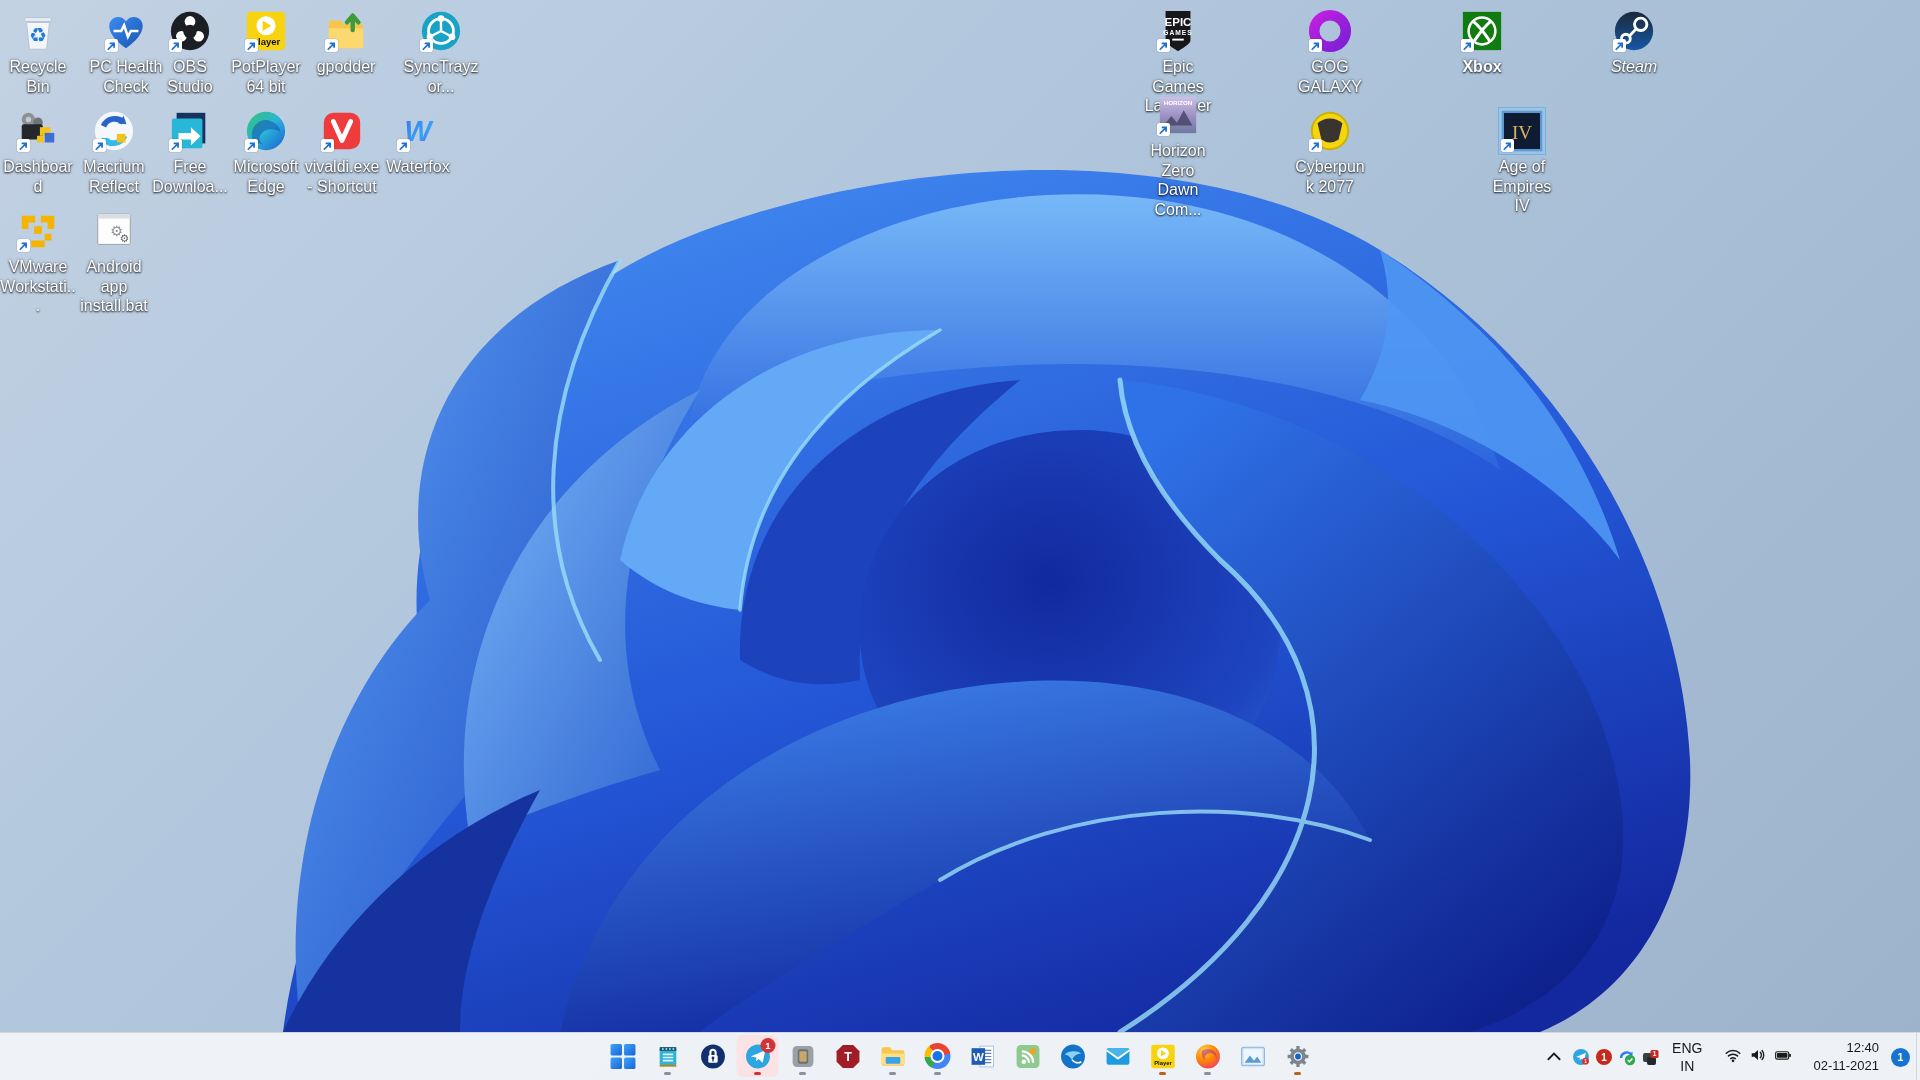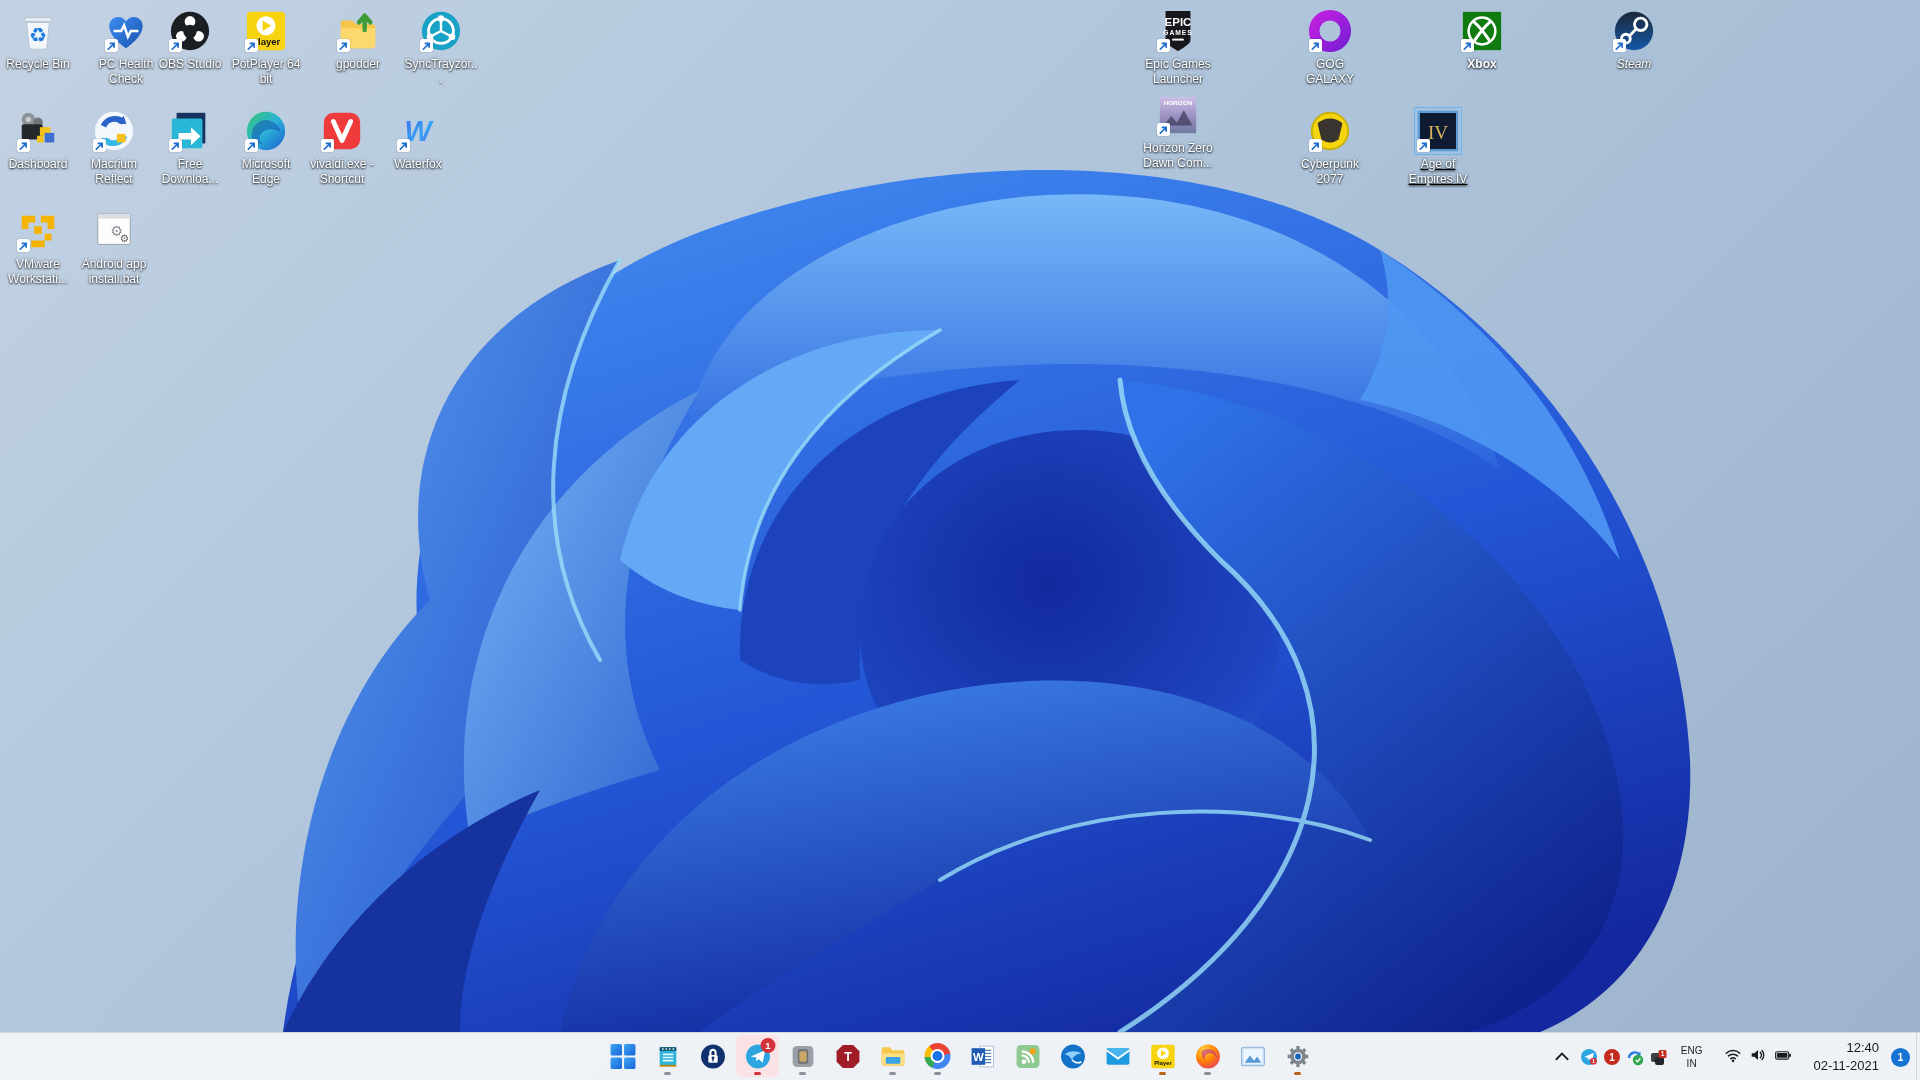--- a/index.html
+++ b/index.html
@@ -10,21 +10,21 @@
     background:linear-gradient(135deg,#c3d2e3 0%,#b2c7dd 35%,#a5bcd4 70%,#9db3cb 100%);
   }
   .wallpaper{position:absolute;inset:0;}
   .wallpaper svg{display:block;width:100%;height:100%;}
 
   
   .dicon{position:absolute;width:76px;text-align:center;cursor:default;}
   .dicon .ic{width:46px;height:46px;margin:0 auto;position:relative;display:flex;align-items:center;justify-content:center;}
   .dicon .ic svg{width:44px;height:44px;}
   .dicon.selected .ic{outline:1.5px solid #6db3e8;background:rgba(150,195,240,.35);}
-  .dicon .lbl{margin-top:3px;font-size:12px;line-height:1.22;color:#fff;
+  .dicon .lbl{margin-top:3px;font-size:16px;line-height:1.22;color:#fff;
     text-shadow:0 1px 2px rgba(0,0,0,.85),0 0 3px rgba(0,0,0,.5);word-wrap:break-word;}
   .sc{position:absolute;left:2px;bottom:2px;width:13px;height:13px;background:#fff;border-radius:2px;
     box-shadow:0 0 1px rgba(0,0,0,.55);display:flex;align-items:center;justify-content:center;}
   .sc svg{width:10px;height:10px;}
 
   
   .taskbar{position:absolute;left:0;bottom:0;width:100%;height:48px;
     background:rgba(241,244,247,.97);border-top:1px solid #d3d8de;}
   .tb-apps{position:absolute;left:50%;top:2px;transform:translateX(-50%);display:flex;gap:3px;}
   .tb-btn{width:42px;height:42px;border-radius:6px;display:flex;align-items:center;justify-content:center;position:relative;}
@@ -36,21 +36,21 @@
   .chrome-ic{width:26px;height:26px;border-radius:50%;position:relative;display:inline-block;
     background:conic-gradient(from -40deg,#ea4335 0 120deg,#4285f4 120deg 245deg,#34a853 245deg 305deg,#fbbc05 305deg 360deg);}
   .chrome-mid{position:absolute;inset:6px;background:#fff;border-radius:50%;}
   .chrome-core{position:absolute;inset:8px;background:#1a73e8;border-radius:50%;}
 
   
   .tray{position:absolute;right:4px;top:0;height:48px;display:flex;align-items:center;}
   .tray-btn{height:40px;display:flex;align-items:center;justify-content:center;border-radius:6px;padding:0 4px;}
   .tray-ic{width:19px;height:19px;display:flex;align-items:center;justify-content:center;position:relative;margin:0 2px;}
   .tray-ic svg{width:18px;height:18px;}
-  .lang{font-size:10px;line-height:1.3;text-align:center;color:#191919;padding:0 7px;}
+  .lang{font-size:14px;line-height:1.3;text-align:center;color:#191919;padding:0 7px;}
   .statuses{display:flex;align-items:center;gap:7px;padding:0 7px;}
   .statuses svg{width:18px;height:18px;}
   .clock{font-size:13px;line-height:1.35;text-align:right;color:#191919;padding:0 6px;}
   .notif{width:19px;height:19px;border-radius:50%;background:#1673d2;color:#fff;font-size:10.5px;font-weight:bold;
     display:flex;align-items:center;justify-content:center;margin:0 6px 0 2px;}
   .show-desktop{position:absolute;right:0;top:0;width:4px;height:48px;border-left:1px solid #d3d8de;}
 </style>
 </head>
 <body>
 
@@ -167,21 +167,21 @@
             <text x="23" y="38" font-size="10" font-weight="bold" text-anchor="middle" fill="#111">Player</text>
           </svg>
           <span class="sc">
             <svg viewBox="0 0 12 12">
               <path d="M3 9 L8.2 3.8 M5 3.6 h3.4 v3.4" stroke="#1f6fd0" stroke-width="1.6" fill="none" stroke-linecap="round"></path>
             </svg>
           </span>
         </div>
         <div class="lbl">PotPlayer 64 bit</div>
       </div>
-      <div class="dicon" style="left: 320px; top: 8px;">
+      <div class="dicon" style="left: 308px; top: 8px;">
         <div class="ic">
           <svg viewBox="0 0 46 46">
             <path d="M5 14 a2 2 0 0 1 2 -2 h10 l4 4 h18 a2 2 0 0 1 2 2 v20 a3 3 0 0 1 -3 3 h-30 a3 3 0 0 1 -3 -3 Z" fill="#f6c64a"></path>
             <path d="M5 20 h36 v18 a3 3 0 0 1 -3 3 h-30 a3 3 0 0 1 -3 -3 Z" fill="#fbd96e"></path>
             <path d="M30 22 v-15 M30 7 l-6 7 M30 7 l6 7" stroke="#3f9b35" stroke-width="4.6" fill="none" stroke-linecap="round" stroke-linejoin="round"></path>
           </svg>
           <span class="sc">
             <svg viewBox="0 0 12 12">
               <path d="M3 9 L8.2 3.8 M5 3.6 h3.4 v3.4" stroke="#1f6fd0" stroke-width="1.6" fill="none" stroke-linecap="round"></path>
             </svg>
@@ -416,21 +416,21 @@
             <circle cx="23" cy="23" r="19" fill="none" stroke="#c9b00a" stroke-width="2"></circle>
           </svg>
           <span class="sc">
             <svg viewBox="0 0 12 12">
               <path d="M3 9 L8.2 3.8 M5 3.6 h3.4 v3.4" stroke="#1f6fd0" stroke-width="1.6" fill="none" stroke-linecap="round"></path>
             </svg>
           </span>
         </div>
         <div class="lbl">Cyberpunk 2077</div>
       </div>
-      <div class="dicon selected" style="left: 1400px; top: 108px; text-decoration: underline;">
+      <div class="dicon selected" style="left: 1484px; top: 108px;">
         <div class="ic">
           <svg viewBox="0 0 46 46">
             <rect x="3" y="3" width="40" height="40" fill="#0e1b33" stroke="#5a9bd6" stroke-width="2.4"></rect>
             <text x="23" y="31" text-anchor="middle" font-size="20" font-family="Liberation Serif,serif" fill="#d7b35c">IV</text>
           </svg>
           <span class="sc">
             <svg viewBox="0 0 12 12">
               <path d="M3 9 L8.2 3.8 M5 3.6 h3.4 v3.4" stroke="#1f6fd0" stroke-width="1.6" fill="none" stroke-linecap="round"></path>
             </svg>
           </span>

